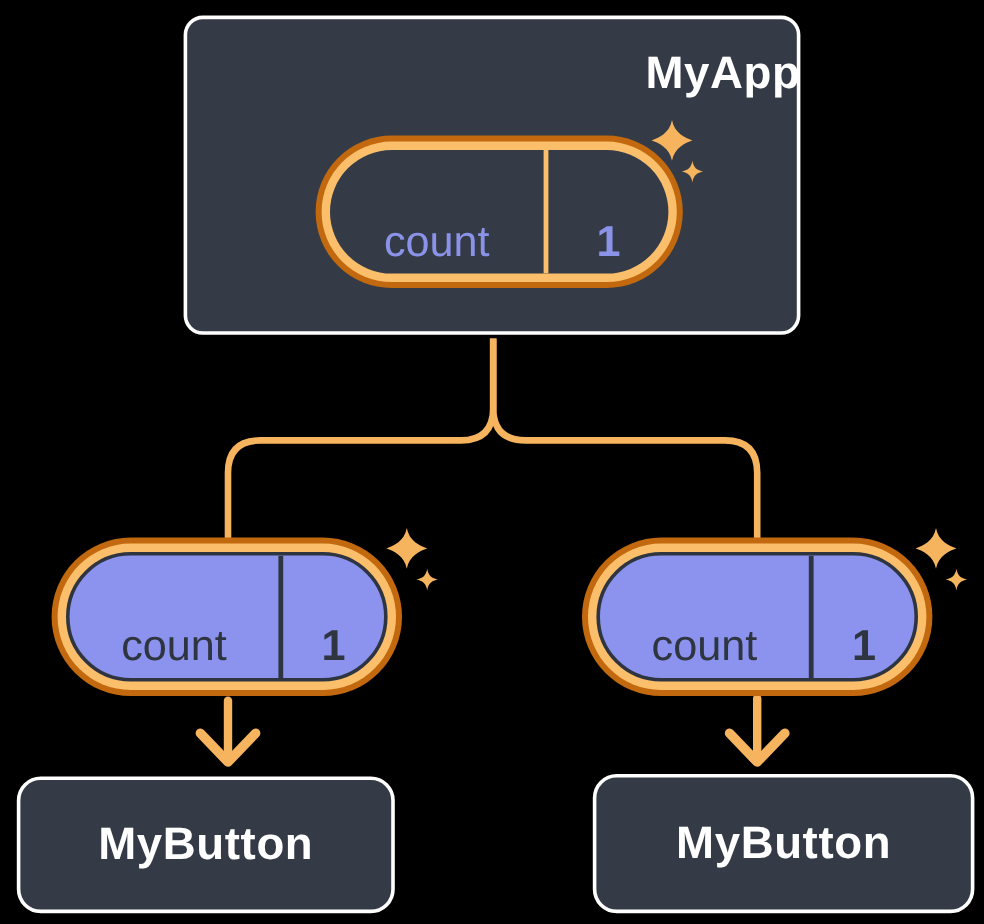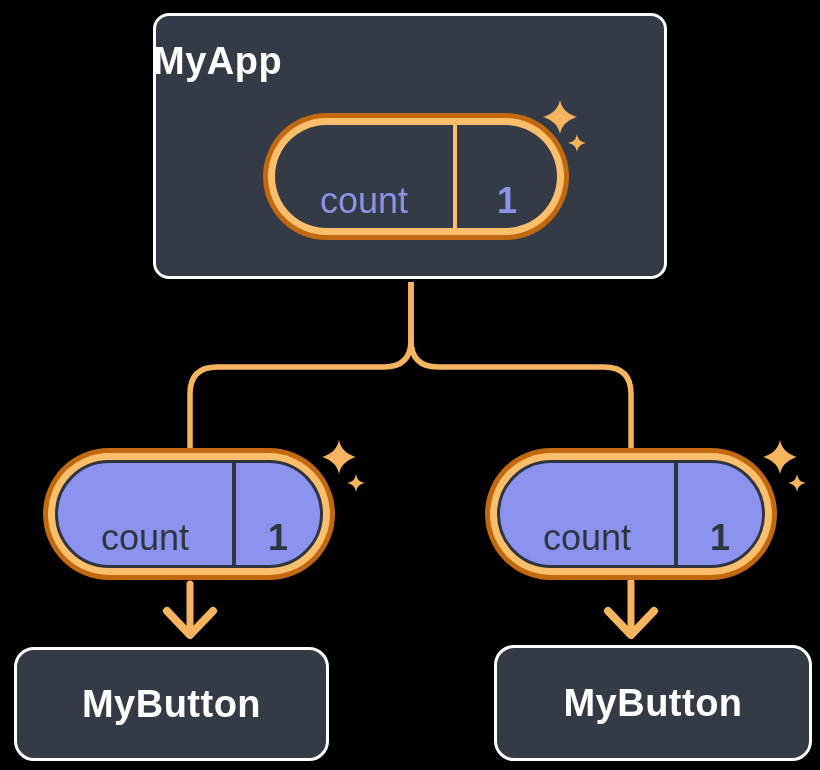--- a/index.html
+++ b/index.html
@@ -15,21 +15,21 @@
   }
   .abs{position:absolute;}
   .node{
     position:absolute;background:var(--node-bg);
     border:3px solid var(--node-border);box-sizing:border-box;
   }
   .node-root{border-radius:16px;}
   .node-leaf{border-radius:20px;display:flex;align-items:center;justify-content:center;}
   .node-title{
     color:var(--text-light);font-size:38px;font-weight:600;
-    text-align:left;letter-spacing:0.5px;
+    text-align:right;letter-spacing:0.5px;
   }
   .pill-outer{
     position:absolute;background:var(--orange-dark);
     border-radius:999px;padding:5px;box-sizing:border-box;
   }
   .pill-mid{
     background:var(--orange-light);border-radius:999px;
     padding:7px;width:100%;height:100%;box-sizing:border-box;
   }
   .pill-content{

